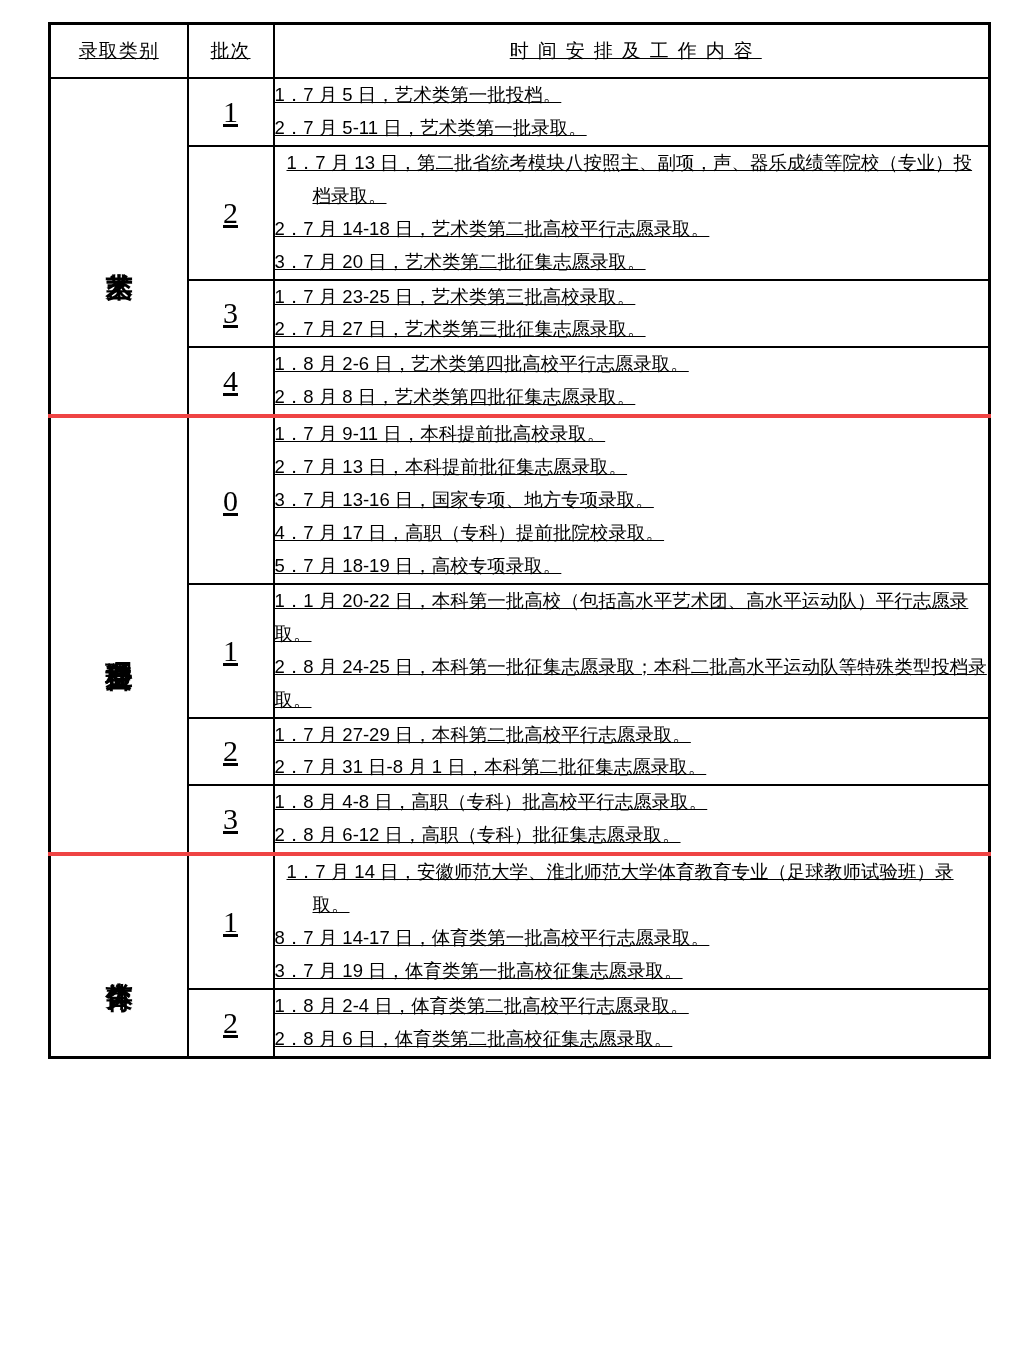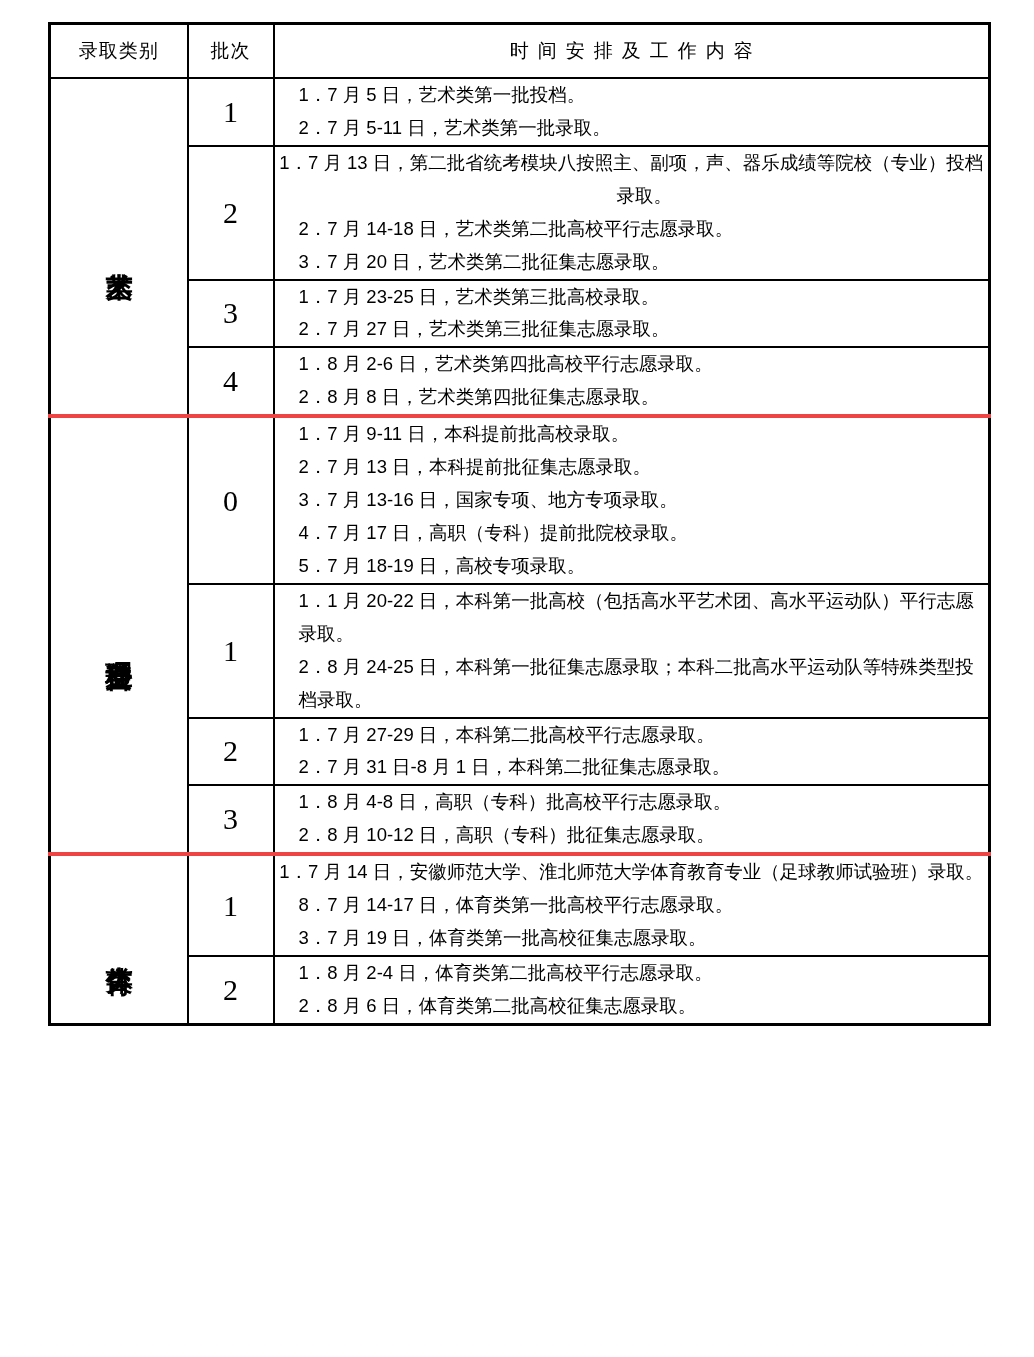--- a/index.html
+++ b/index.html
@@ -26,20 +26,21 @@
     font-weight: bold;
     font-size: 31px;
     letter-spacing: 1px;
     padding-top: 38px;
     padding-bottom: 0;
     line-height: 1.2;
     white-space: nowrap;
   }
   .table-wrap {
     margin: 22px 46px 4px 48px;
+    text-decoration: underline;
   }
   table.sched {
     width: 940px;
     border-collapse: collapse;
     table-layout: fixed;
     border: 3px solid #000;
   }
   table.sched col.c-cat  { width: 138px; }
   table.sched col.c-bat  { width: 86px; }
   table.sched col.c-cont { width: 716px; }
@@ -97,26 +98,24 @@
   td.content {
     padding: 13px 10px 13px 20px;
     font-family: "Liberation Sans", "DejaVu Sans", sans-serif;
     font-size: 18.5px;
     line-height: 1.78;
     text-align: left;
   }
   td.content .item {
     display: block;
     white-space: normal;
-    padding-left: 24px;
   }
   td.content .item.hang {
-    padding-left: 26px;
+    padding-left: 38px;
     text-indent: -26px;
-    text-align: center;
   }
 
   
   tr.block-end > td { border-bottom: 3px solid #000; }
   tr.block-start > td { border-top: 4px solid #ef4444; }
 </style>
 </head>
 <body>
 
 <div class="page">
@@ -189,21 +188,21 @@
             <td class="batch">2</td>
             <td class="content">
               <span class="item">1．7 月 27-29 日，本科第二批高校平行志愿录取。</span>
               <span class="item">2．7 月 31 日-8 月 1 日，本科第二批征集志愿录取。</span>
             </td>
           </tr>
           <tr class="block-end">
             <td class="batch">3</td>
             <td class="content">
               <span class="item">1．8 月 4-8 日，高职（专科）批高校平行志愿录取。</span>
-              <span class="item">2．8 月 10-12 日，高职（专科）批征集志愿录取。</span>
+              <span class="item">2．8 月 6-12 日，高职（专科）批征集志愿录取。</span>
             </td>
           </tr>
           <tr class="block-start">
             <td class="cat" rowspan="2"><span class="cat-inner tight">体育类</span></td>
             <td class="batch">1</td>
             <td class="content">
               <span class="item hang">1．7 月 14 日，安徽师范大学、淮北师范大学体育教育专业（足球教师试验班）录取。</span>
               <span class="item">8．7 月 14-17 日，体育类第一批高校平行志愿录取。</span>
               <span class="item">3．7 月 19 日，体育类第一批高校征集志愿录取。</span>
             </td>

